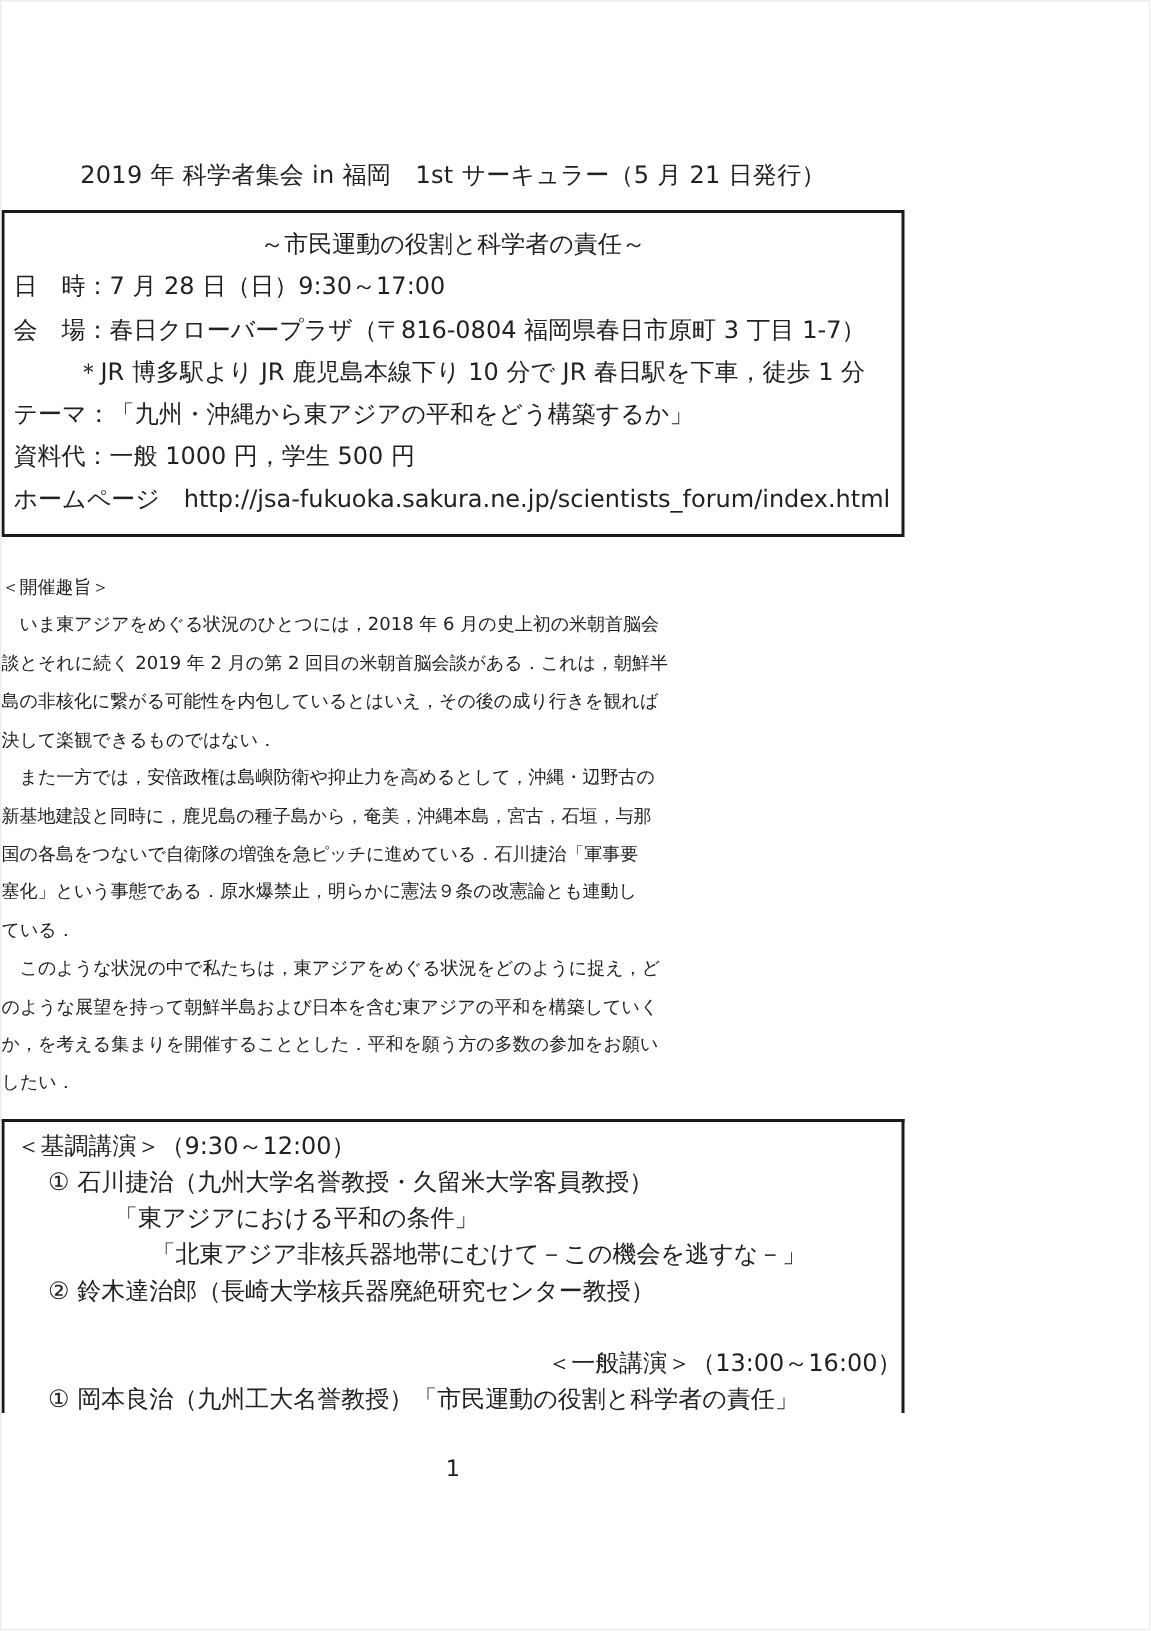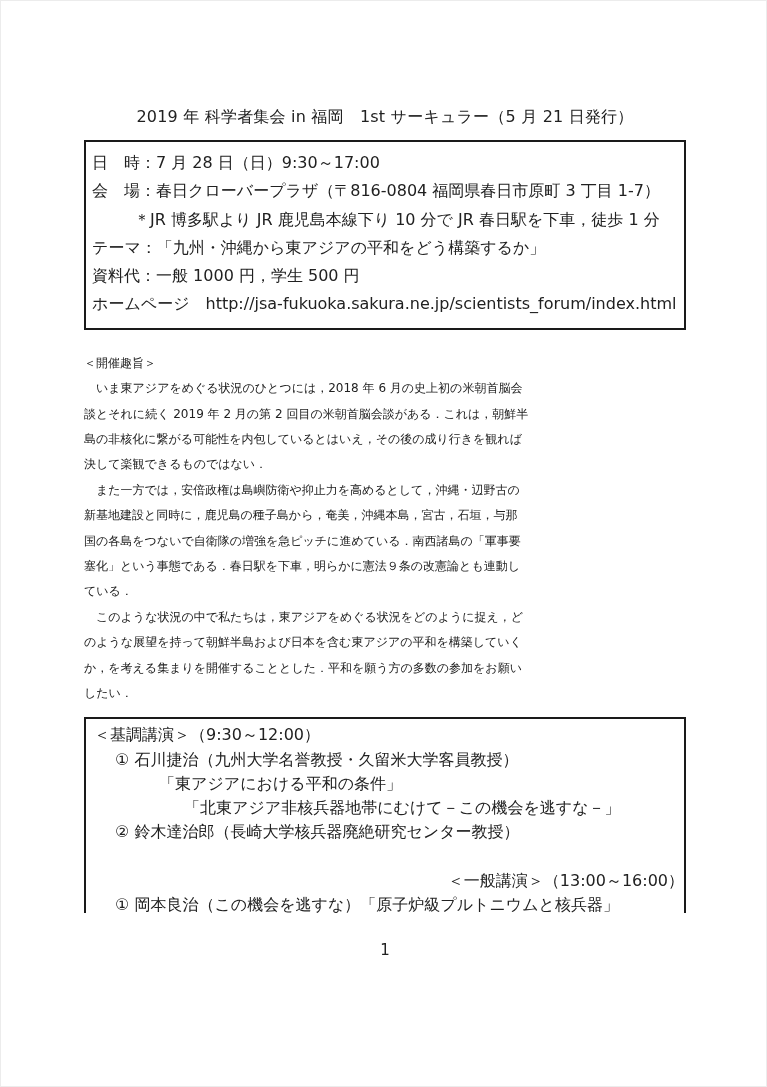--- a/index.html
+++ b/index.html
@@ -9,21 +9,20 @@
     width: 767px;
     height: 1087px;
     background: #ffffff;
     border: 1px solid #ececec;
     overflow: hidden;
     font-family: "DejaVu Sans", "Liberation Sans", sans-serif;
     color: #212121;
   }
   .content {
     width: 602px;
-    margin-left: 83px;
   }
   .doc-title {
     margin-top: 105px;
     text-align: center;
     font-size: 16px;
     line-height: 21px;
     letter-spacing: 0.2px;
     white-space: nowrap;
   }
   
@@ -74,52 +73,53 @@
 </style>
 </head>
 <body>
 
 <div class="page">
   <div class="content">
 
     <div class="doc-title">2019 年 科学者集会 in 福岡　1st サーキュラー（5 月 21 日発行）</div>
 
     <div class="event-box">
+      <div class="center-line">～市民運動の役割と科学者の責任～</div>
       <div class="detail-line">日　時：7 月 28 日（日）9:30～17:00</div>
       <div class="detail-line">会　場：春日クローバープラザ（〒816-0804 福岡県春日市原町 3 丁目 1-7）</div>
       <div class="detail-line access-line">＊JR 博多駅より JR 鹿児島本線下り 10 分で JR 春日駅を下車，徒歩 1 分</div>
       <div class="detail-line">テーマ：「九州・沖縄から東アジアの平和をどう構築するか」</div>
       <div class="detail-line">資料代：一般 1000 円，学生 500 円</div>
       <div class="detail-line">ホームページ　http://jsa-fukuoka.sakura.ne.jp/scientists_forum/index.html</div>
     </div>
 
     <div class="section-heading">＜開催趣旨＞</div>
 
     <div class="purpose-body">
       <div class="body-line">　いま東アジアをめぐる状況のひとつには，2018 年 6 月の史上初の米朝首脳会</div>
       <div class="body-line">談とそれに続く 2019 年 2 月の第 2 回目の米朝首脳会談がある．これは，朝鮮半</div>
       <div class="body-line">島の非核化に繋がる可能性を内包しているとはいえ，その後の成り行きを観れば</div>
       <div class="body-line">決して楽観できるものではない．</div>
       <div class="body-line">　また一方では，安倍政権は島嶼防衛や抑止力を高めるとして，沖縄・辺野古の</div>
       <div class="body-line">新基地建設と同時に，鹿児島の種子島から，奄美，沖縄本島，宮古，石垣，与那</div>
-      <div class="body-line">国の各島をつないで自衛隊の増強を急ピッチに進めている．南西諸島の「軍事要</div>
-      <div class="body-line">塞化」という事態である．春日駅を下車，明らかに憲法９条の改憲論とも連動し</div>
+      <div class="body-line">国の各島をつないで自衛隊の増強を急ピッチに進めている．石川捷治「軍事要</div>
+      <div class="body-line">塞化」という事態である．原水爆禁止，明らかに憲法９条の改憲論とも連動し</div>
       <div class="body-line">ている．</div>
       <div class="body-line">　このような状況の中で私たちは，東アジアをめぐる状況をどのように捉え，ど</div>
       <div class="body-line">のような展望を持って朝鮮半島および日本を含む東アジアの平和を構築していく</div>
       <div class="body-line">か，を考える集まりを開催することとした．平和を願う方の多数の参加をお願い</div>
       <div class="body-line">したい．</div>
     </div>
 
     <div class="program-box">
       <div class="pline">＜基調講演＞（9:30～12:00）</div>
       <div class="pline ind-speaker">① 石川捷治（九州大学名誉教授・久留米大学客員教授）</div>
       <div class="pline ind-talk-a">「東アジアにおける平和の条件」</div>
       <div class="pline ind-talk-b">「北東アジア非核兵器地帯にむけて－この機会を逃すな－」</div>
       <div class="pline ind-speaker">② 鈴木達治郎（長崎大学核兵器廃絶研究センター教授）</div>
       <div class="pline gap-top">＜一般講演＞（13:00～16:00）</div>
-      <div class="pline ind-speaker">① 岡本良治（この機会を逃すな）「原子炉級プルトニウムと核兵器」</div>
+      <div class="pline ind-speaker">① 岡本良治（九州工大名誉教授）「市民運動の役割と科学者の責任」</div>
     </div>
 
     <div class="page-number">1</div>
 
   </div>
 </div>
 
 </body></html>

